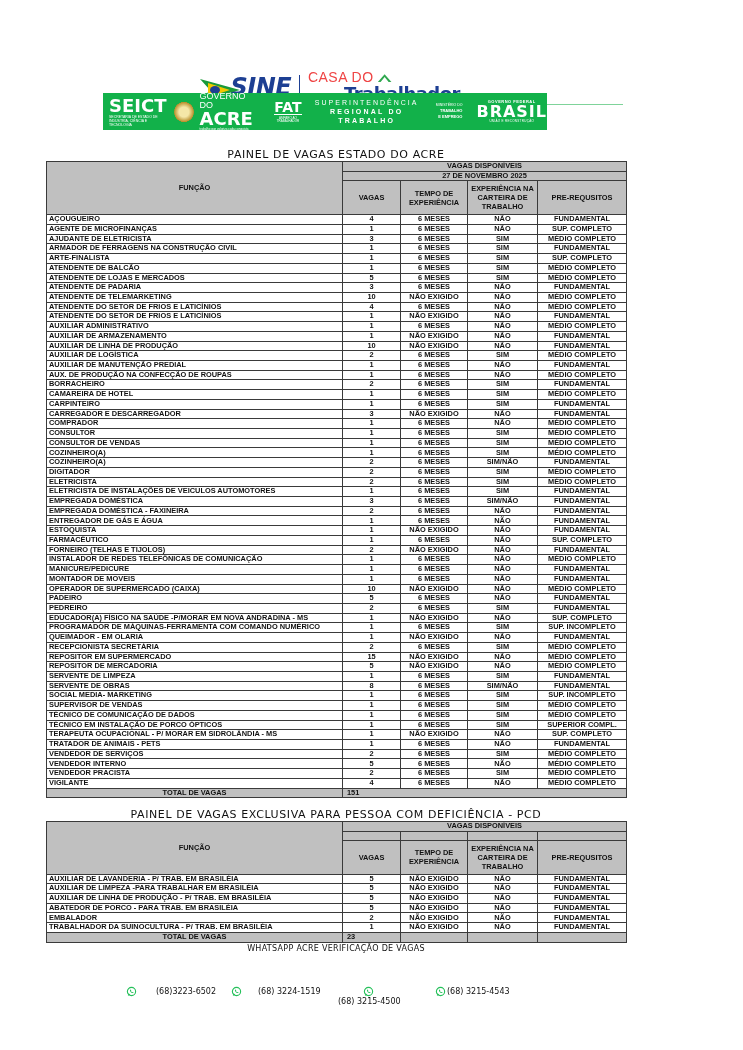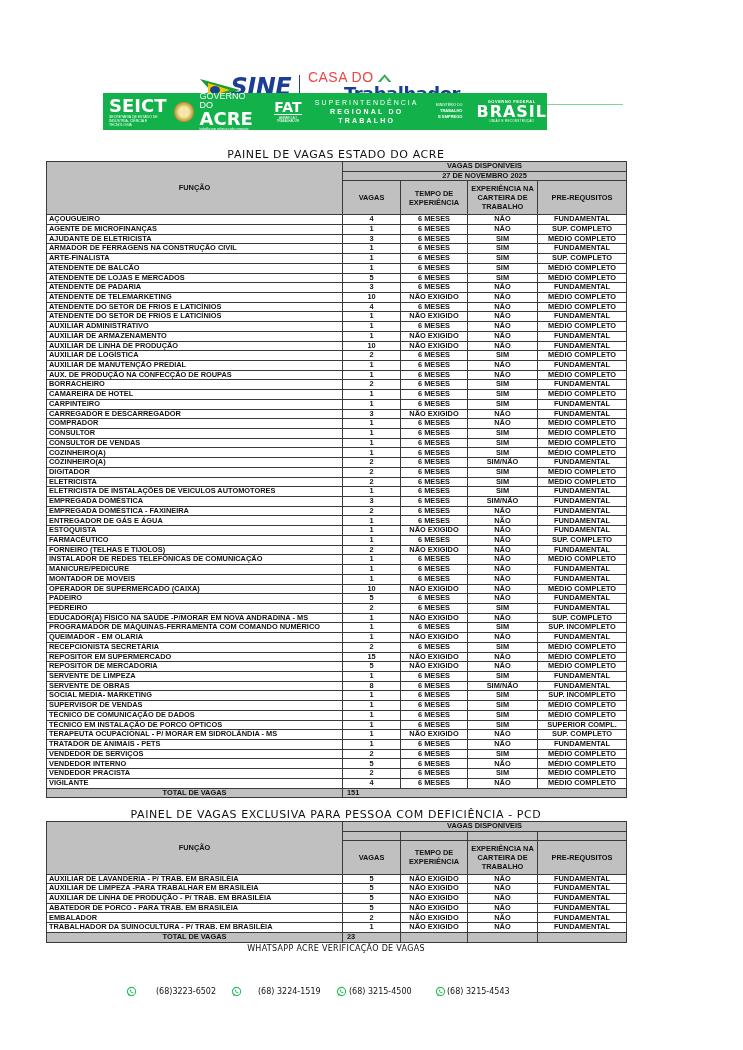--- a/index.html
+++ b/index.html
@@ -661,21 +661,21 @@
     <span style="margin-left:19px">(68)3223-6502</span>
   </div>
   <div class="phone" style="left:231px;">
     <svg class="wa-icon" viewBox="0 0 24 24">
         <circle cx="12" cy="12" r="9" fill="none" stroke="#25c05a" stroke-width="2.4"></circle>
         <path d="M4 22 L6 16 L9 19 Z" fill="#25c05a"></path>
         <path d="M8.5 8.5c0 3.5 3.5 7 7 7l1.2-1.6-2-1-1 .8c-1.3-.6-2.5-1.8-3-3l.8-1-1-2z" fill="#25c05a"></path>
       </svg>
     <span style="margin-left:16px">(68) 3224-1519</span>
   </div>
-  <div class="phone" style="left:336px;">
+  <div class="phone" style="left:336px;flex-direction:column;">
     <svg class="wa-icon" viewBox="0 0 24 24">
         <circle cx="12" cy="12" r="9" fill="none" stroke="#25c05a" stroke-width="2.4"></circle>
         <path d="M4 22 L6 16 L9 19 Z" fill="#25c05a"></path>
         <path d="M8.5 8.5c0 3.5 3.5 7 7 7l1.2-1.6-2-1-1 .8c-1.3-.6-2.5-1.8-3-3l.8-1-1-2z" fill="#25c05a"></path>
       </svg>
     <span style="margin-left:2px">(68) 3215-4500</span>
   </div>
   <div class="phone" style="left:435px;">
     <svg class="wa-icon" viewBox="0 0 24 24">
         <circle cx="12" cy="12" r="9" fill="none" stroke="#25c05a" stroke-width="2.4"></circle>

